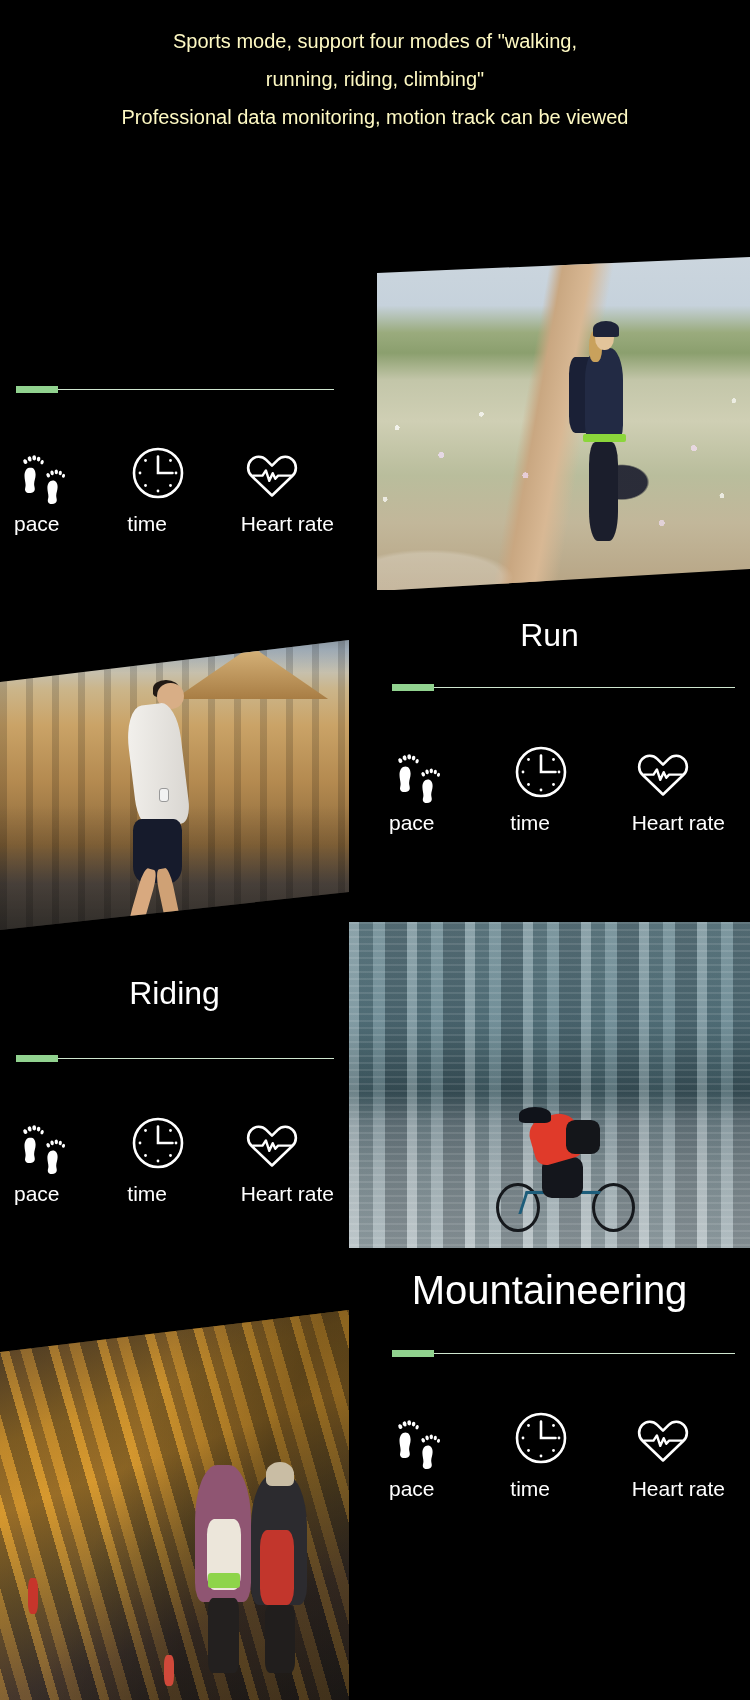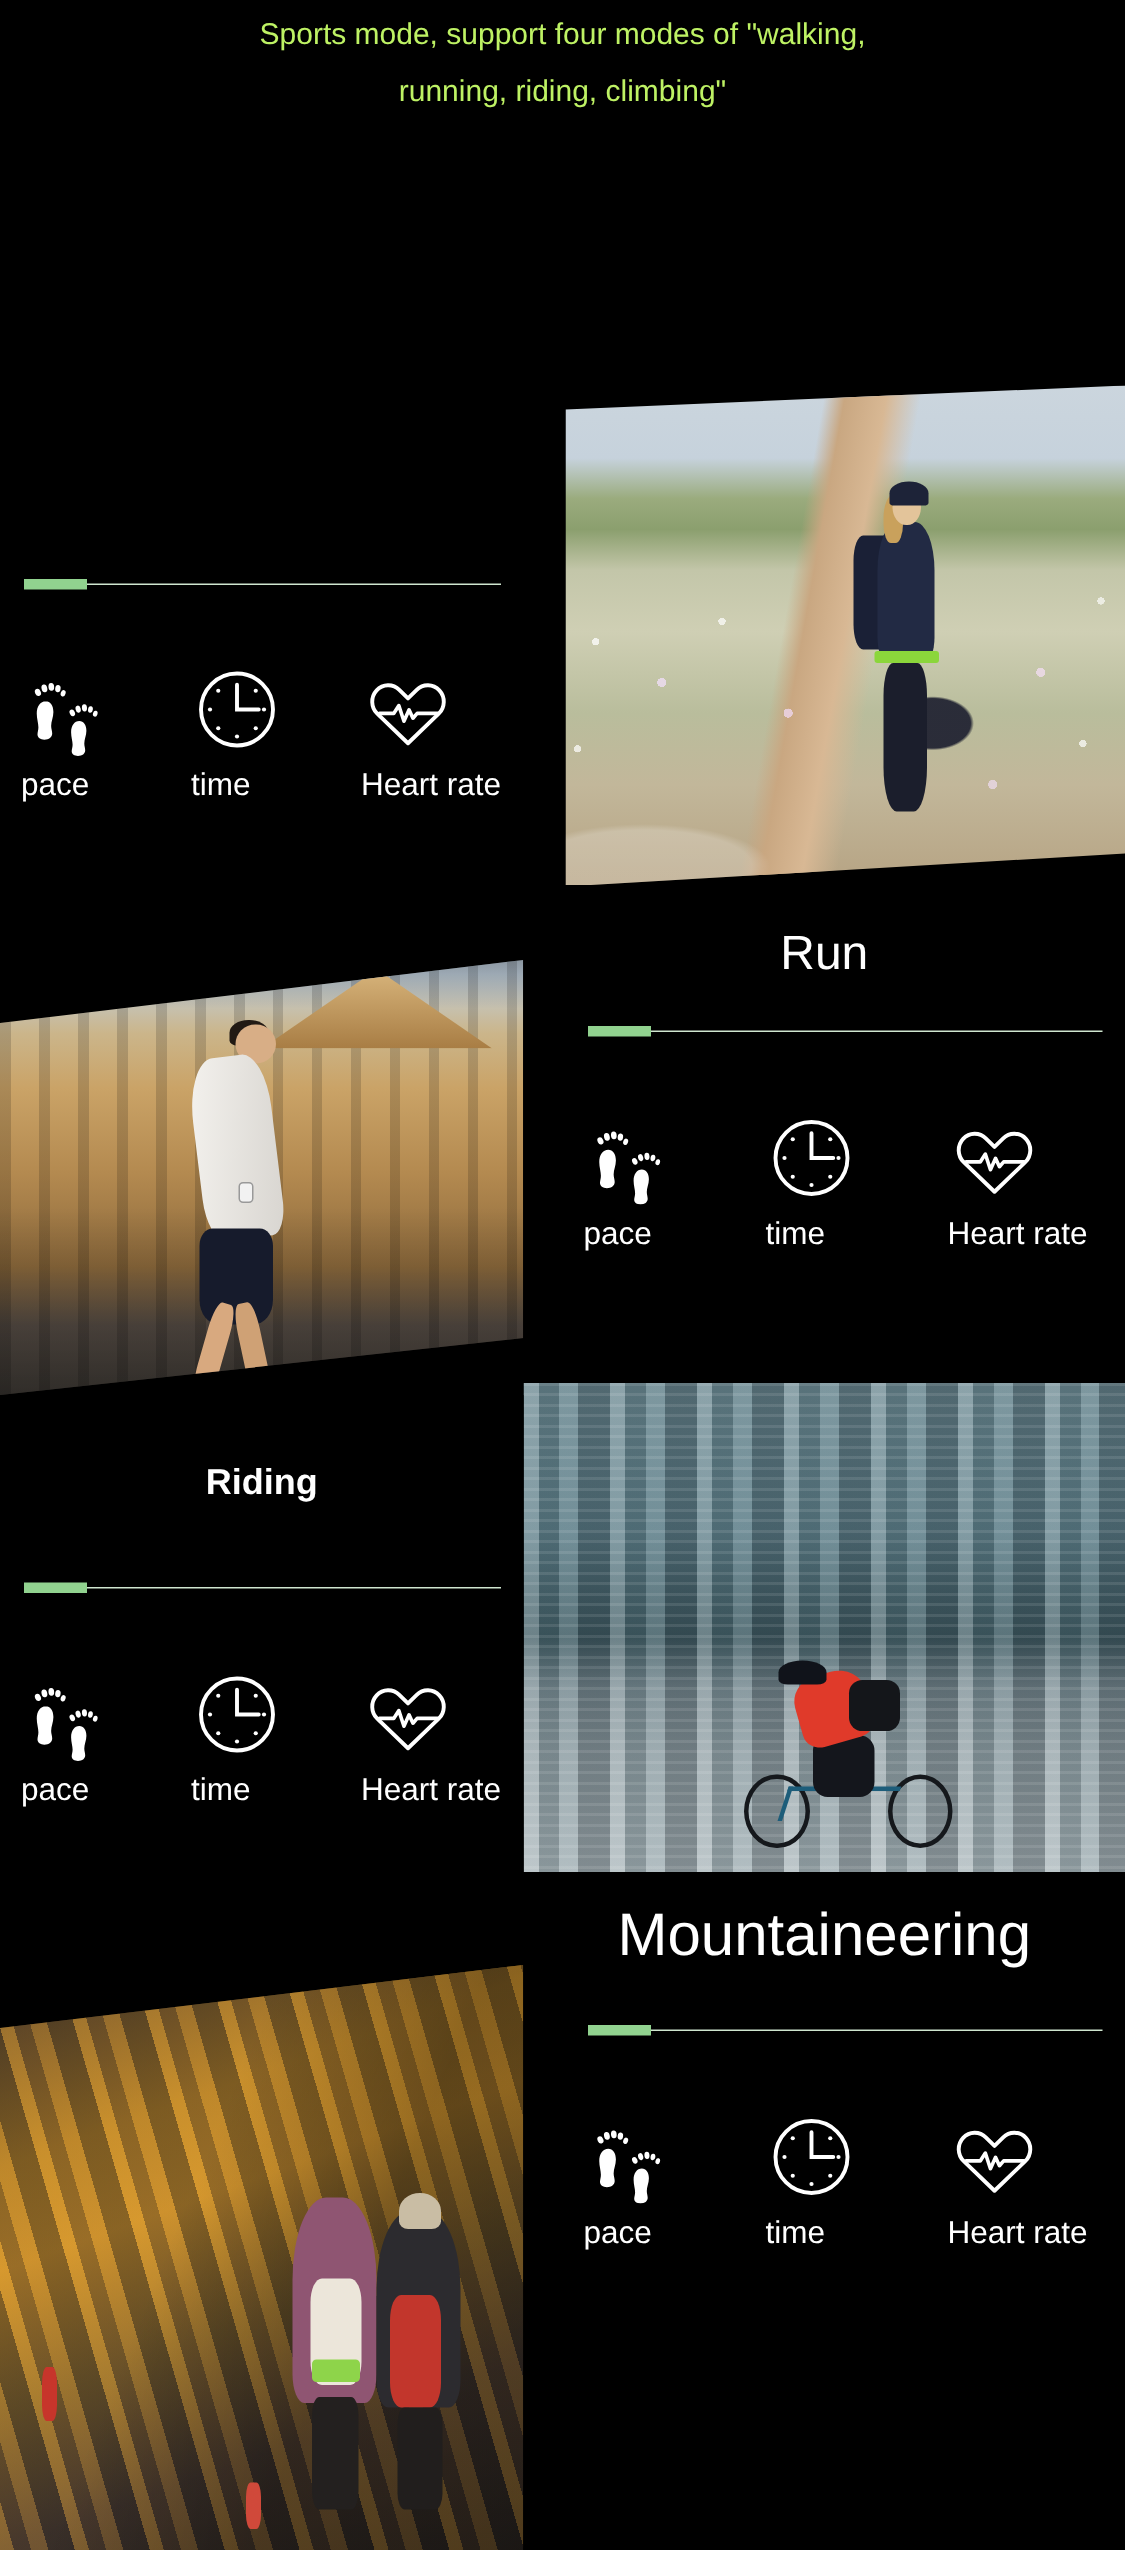--- a/index.html
+++ b/index.html
@@ -11,22 +11,22 @@
   }
   .page { position:relative; width:750px; height:1700px; background:#000; }
 
   
   .header { position:absolute; top:0; left:0; width:750px; text-align:center; }
   .header-title {
     color:#ffffff; font-size:35px; font-weight:400;
     letter-spacing:.2px; margin-top:32px; line-height:1.15;
   }
   .header-sub {
-    color:#bef264; font-size:20px; font-weight:400;
-    line-height:38px; margin-top:4px;
+    color:#fef9c3; font-size:20px; font-weight:400;
+    line-height:38px; margin-top:22px;
   }
   .header-sub .l { display:block; }
 
   
   .panel { position:absolute; background:#000; }
   .panel-title {
     color:#ffffff; font-weight:400; text-align:center;
     white-space:nowrap;
   }
   .divider { position:absolute; height:1px; background:#cfe6cf; }
@@ -265,20 +265,21 @@
 </style>
 </head>
 <body>
 
 <div class="page">
 
   <div class="header">
     <div class="header-sub">
       <span class="l">Sports mode, support four modes of "walking,</span>
       <span class="l">running, riding, climbing"</span>
+      <span class="l">Professional data monitoring, motion track can be viewed</span>
     </div>
   </div>
 
   <div class="photo ph-walk" style="left:349px; top:251px; width:401px; height:340px;
               clip-path:polygon(28px 22px, 401px 6px, 401px 318px, 28px 340px);">
     <div class="inner">
       <div class="hiker">
         <div class="pack"></div>
         <div class="torso"></div>
         <div class="belt"></div>
@@ -433,21 +434,21 @@
         <div class="frame"></div>
         <div class="legs"></div>
         <div class="body"></div>
         <div class="pack"></div>
         <div class="helmet"></div>
       </div>
     </div>
   </div>
 
   <div class="panel" style="left:0; top:930px; width:349px; height:318px;">
-    <div class="panel-title" style="font-size:24px; margin-top:45px;font-weight:bold;">Riding</div>
+    <div class="panel-title" style="font-size:32px; margin-top:45px;">Riding</div>
     <div class="divider" style="left:16px; top:128px; width:318px;">
       <div class="accent" style="width:42px;"></div>
     </div>
     <div class="metrics" style="left:14px; top:182px; width:320px;">
 
       <div class="metric">
         <span class="metric-icon">
           <svg viewBox="0 0 62 62">
             <g fill="#ffffff">
               <path d="M16.5 25.5c-3.6 0-6 3.4-6 8.2 0 3.4 1.1 6.6 1.1 9.2 0 1.9-.6 3.3-.6 4.8 0 2 1.9 3.4 4.6 3.4 3 0 5.2-1.6 5.2-4.1 0-1.7-.7-3.1-.7-5 0-3 1.5-5.9 1.5-9.3 0-4.4-2-7.2-5.1-7.2z"></path>

